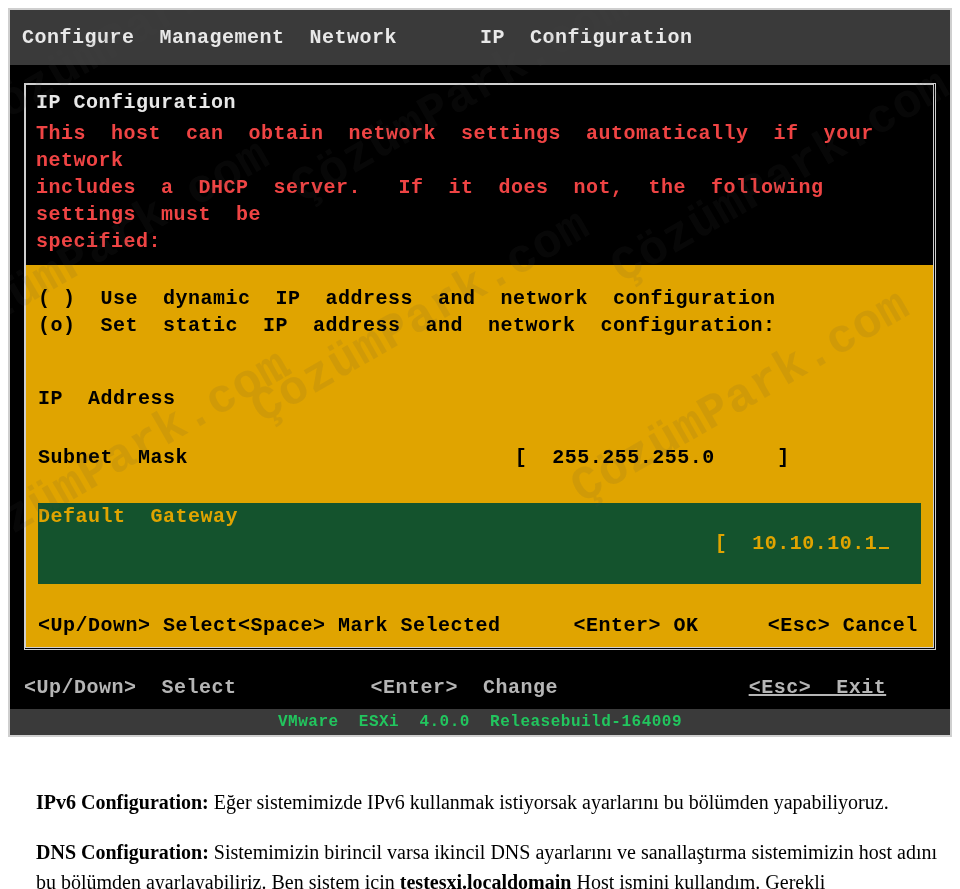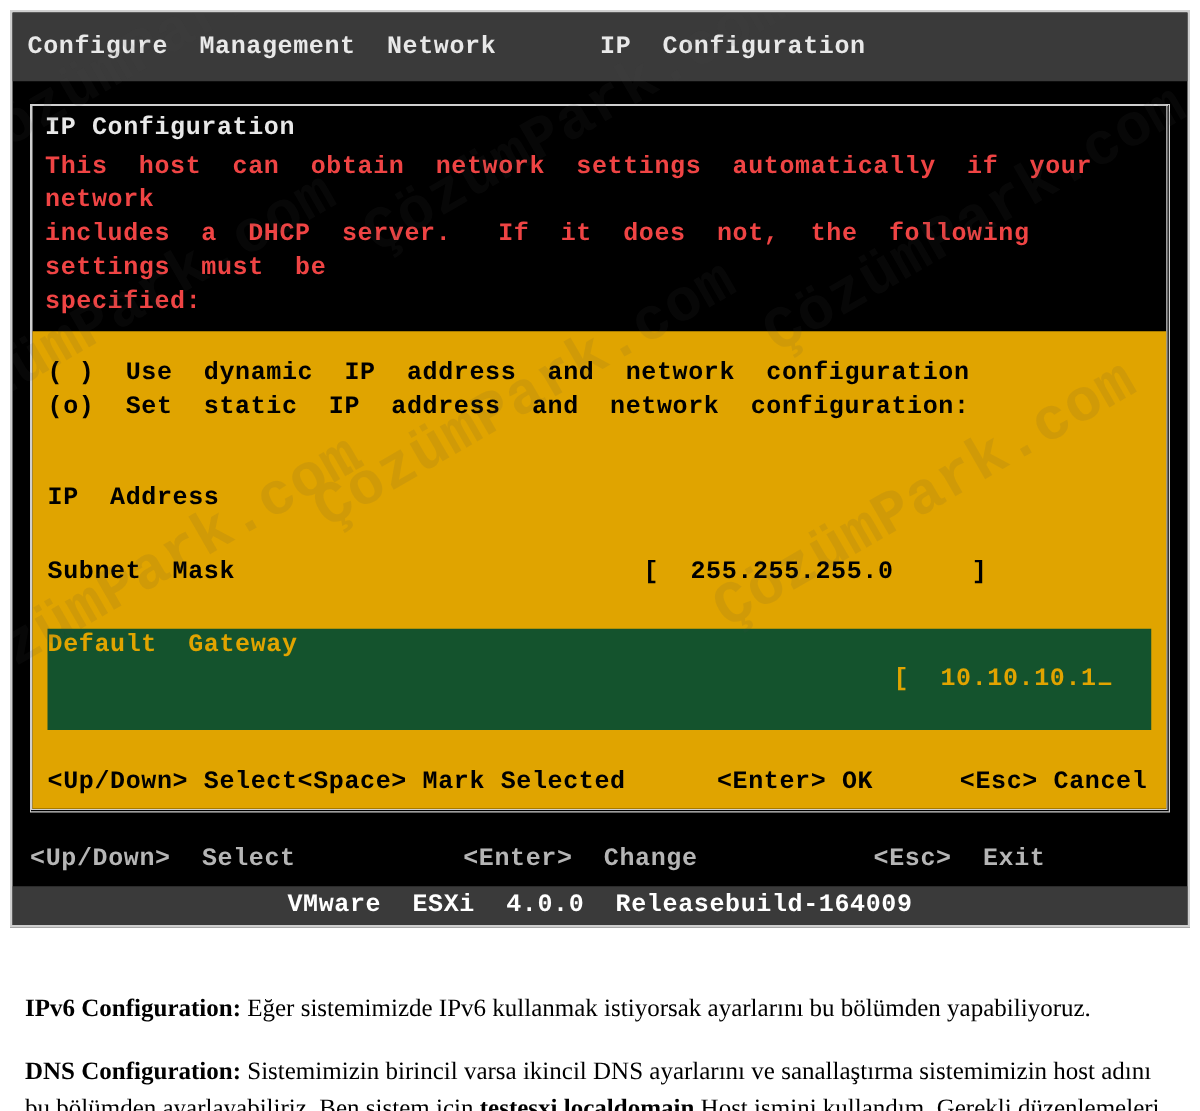--- a/index.html
+++ b/index.html
@@ -133,42 +133,42 @@
     padding: 20px 14px 10px 14px;
     color: #b5b5b5;
     font-size: 20px;
   }
   .outer-hints-row {
     display: flex;
     white-space: pre;
   }
   .outer-hints-row .oh-left  { flex: 0 0 38%; }
   .outer-hints-row .oh-mid   { flex: 0 0 36%; }
-  .outer-hints-row .oh-right { flex: 0 0 26%; text-align: left; }
+  .outer-hints-row .oh-right { flex: 0 0 26%; text-align: center; text-decoration: underline; }
 
   .status-bar {
     background: #3a3a3a;
-    color: #ffffff;
+    color: #22c55e;
     padding: 4px 12px;
-    font-size: 20px;
+    font-size: 16px;
     text-align: center;
     white-space: pre;
   }
 
   
   .doc {
     width: 920px;
     margin: 0 auto;
     padding: 50px 10px 10px 10px;
     font-family: "Times New Roman", Times, serif;
     font-size: 20px;
     line-height: 1.5;
     color: #000;
   }
-  .doc p { margin: 0 0 20px 0; }
+  .doc p { margin: 0 0 20px 16px; }
   .doc .bold { font-weight: bold; text-decoration: underline; }
   .doc .label { font-weight: bold; }
 
 </style>
 </head>
 <body>
 
 <div class="page">
   <div class="screenshot-wrap">
     <div class="terminal">

